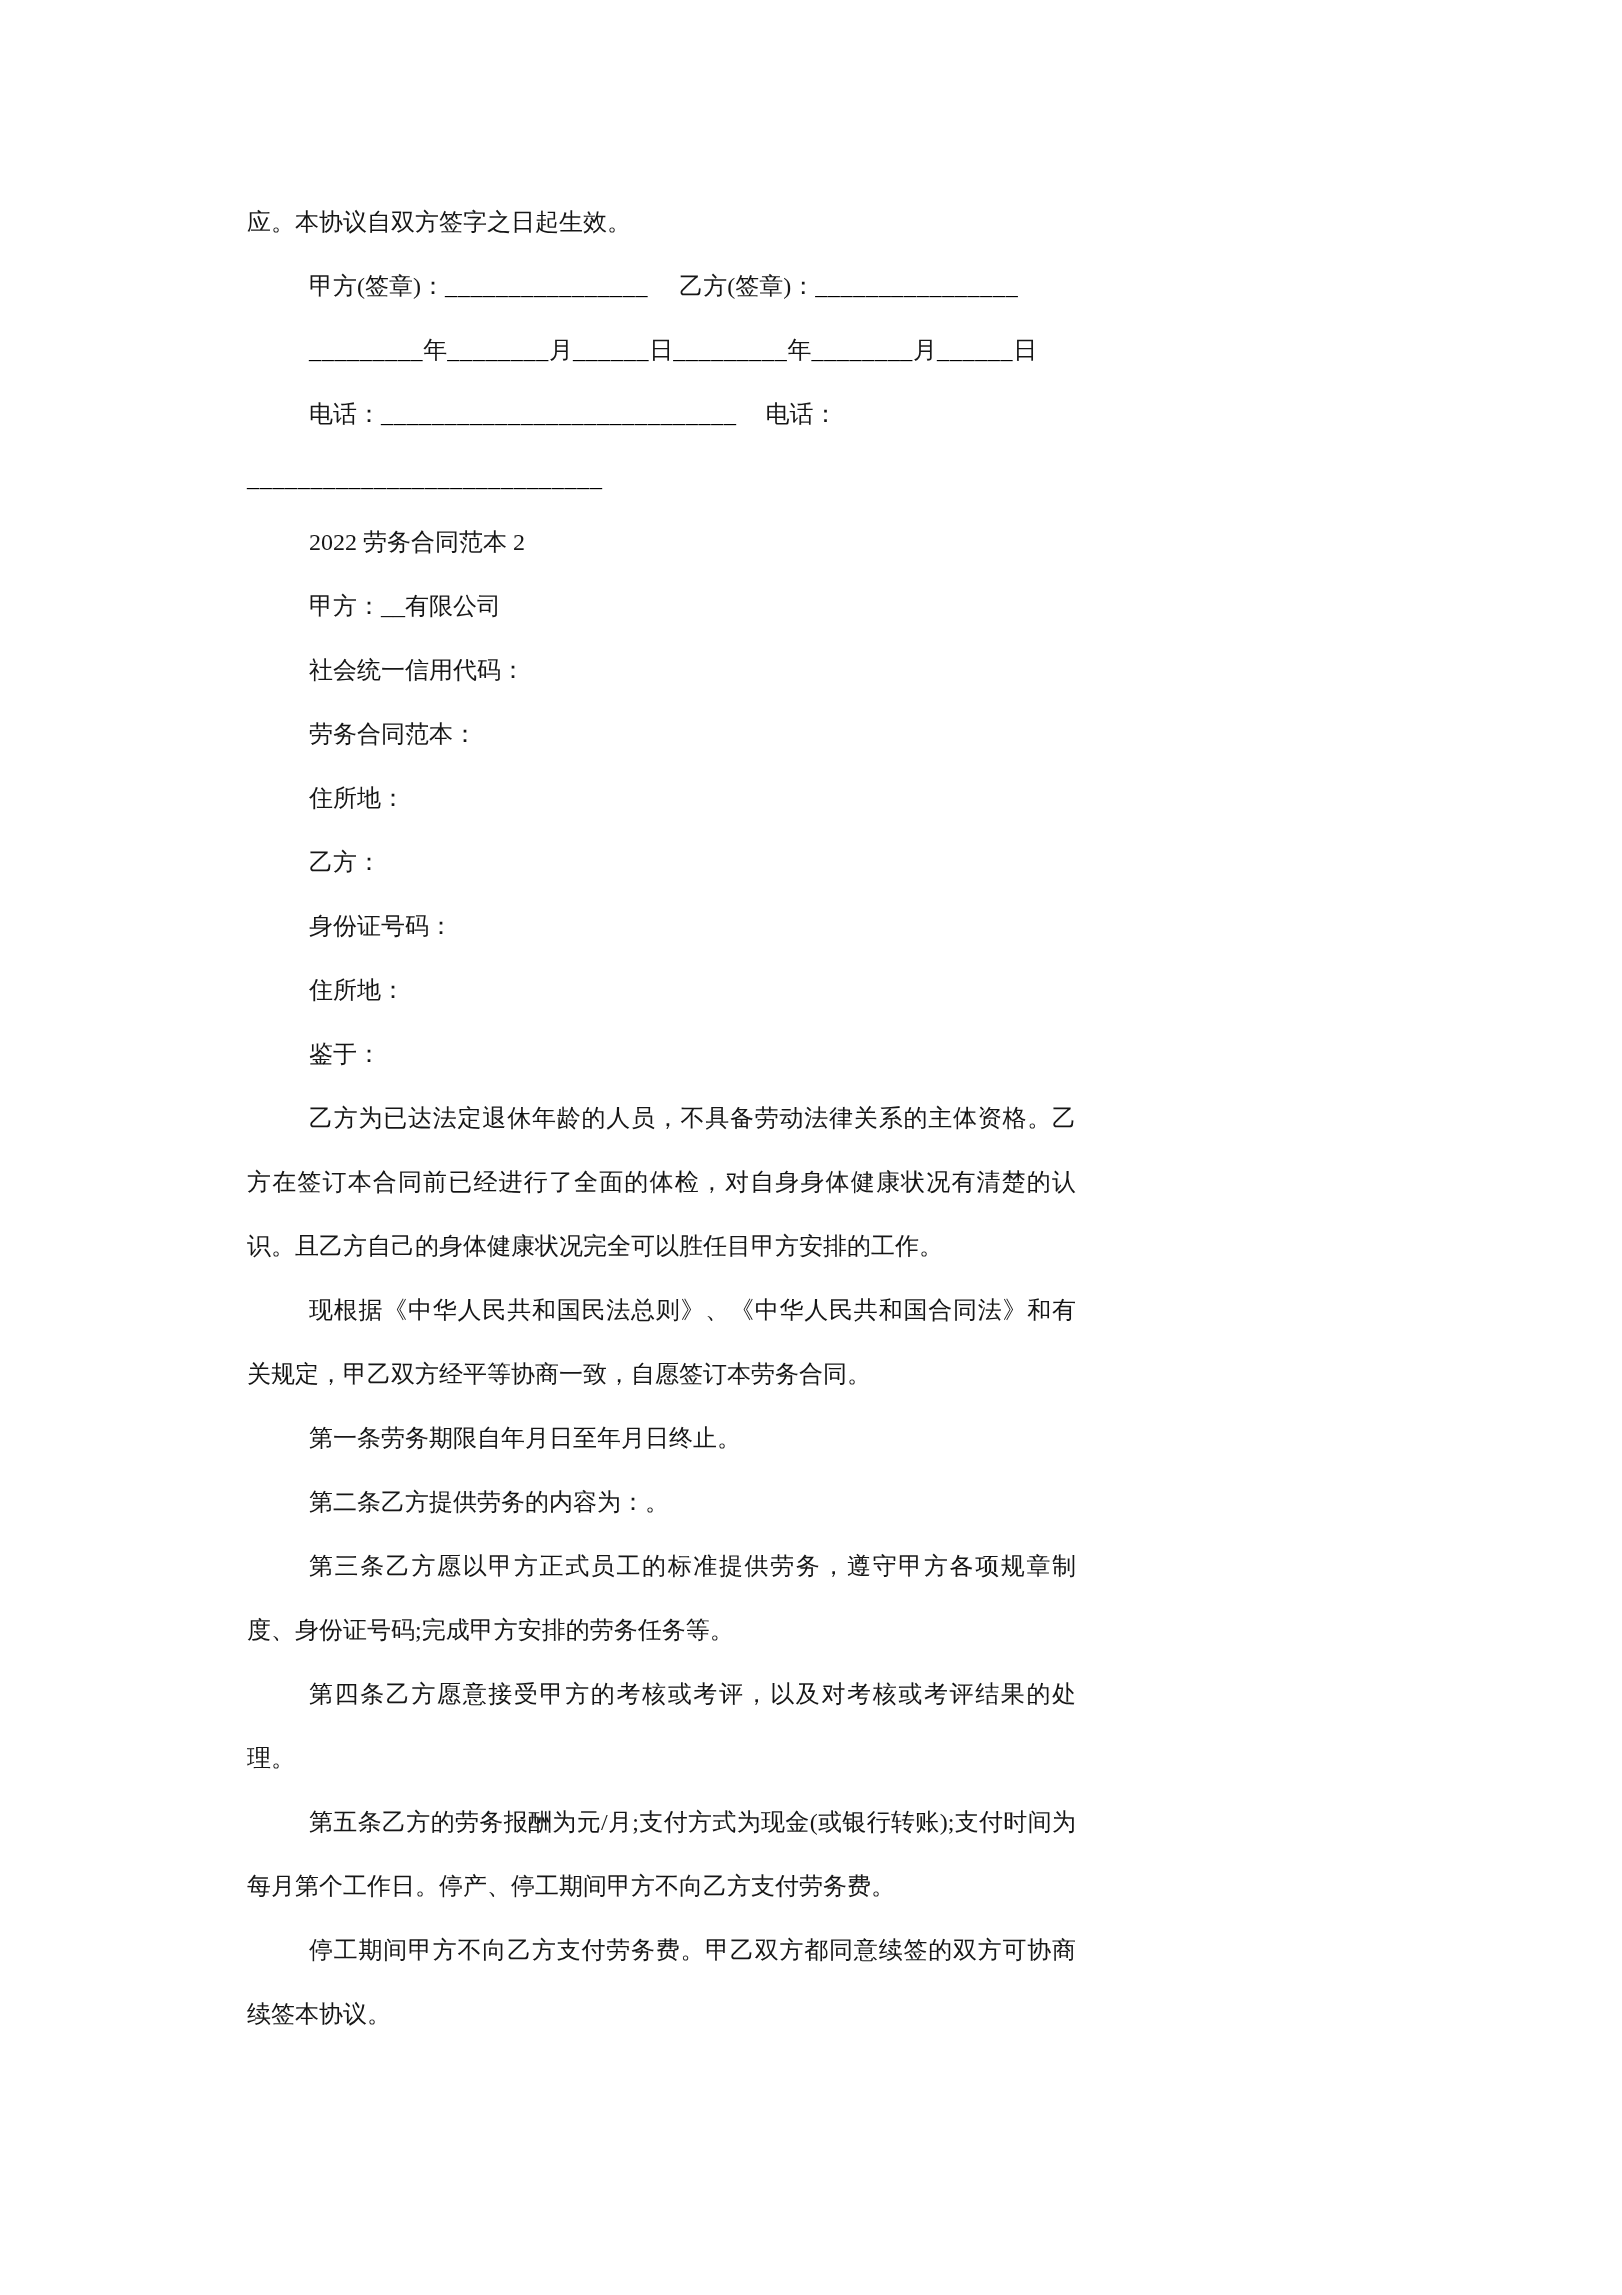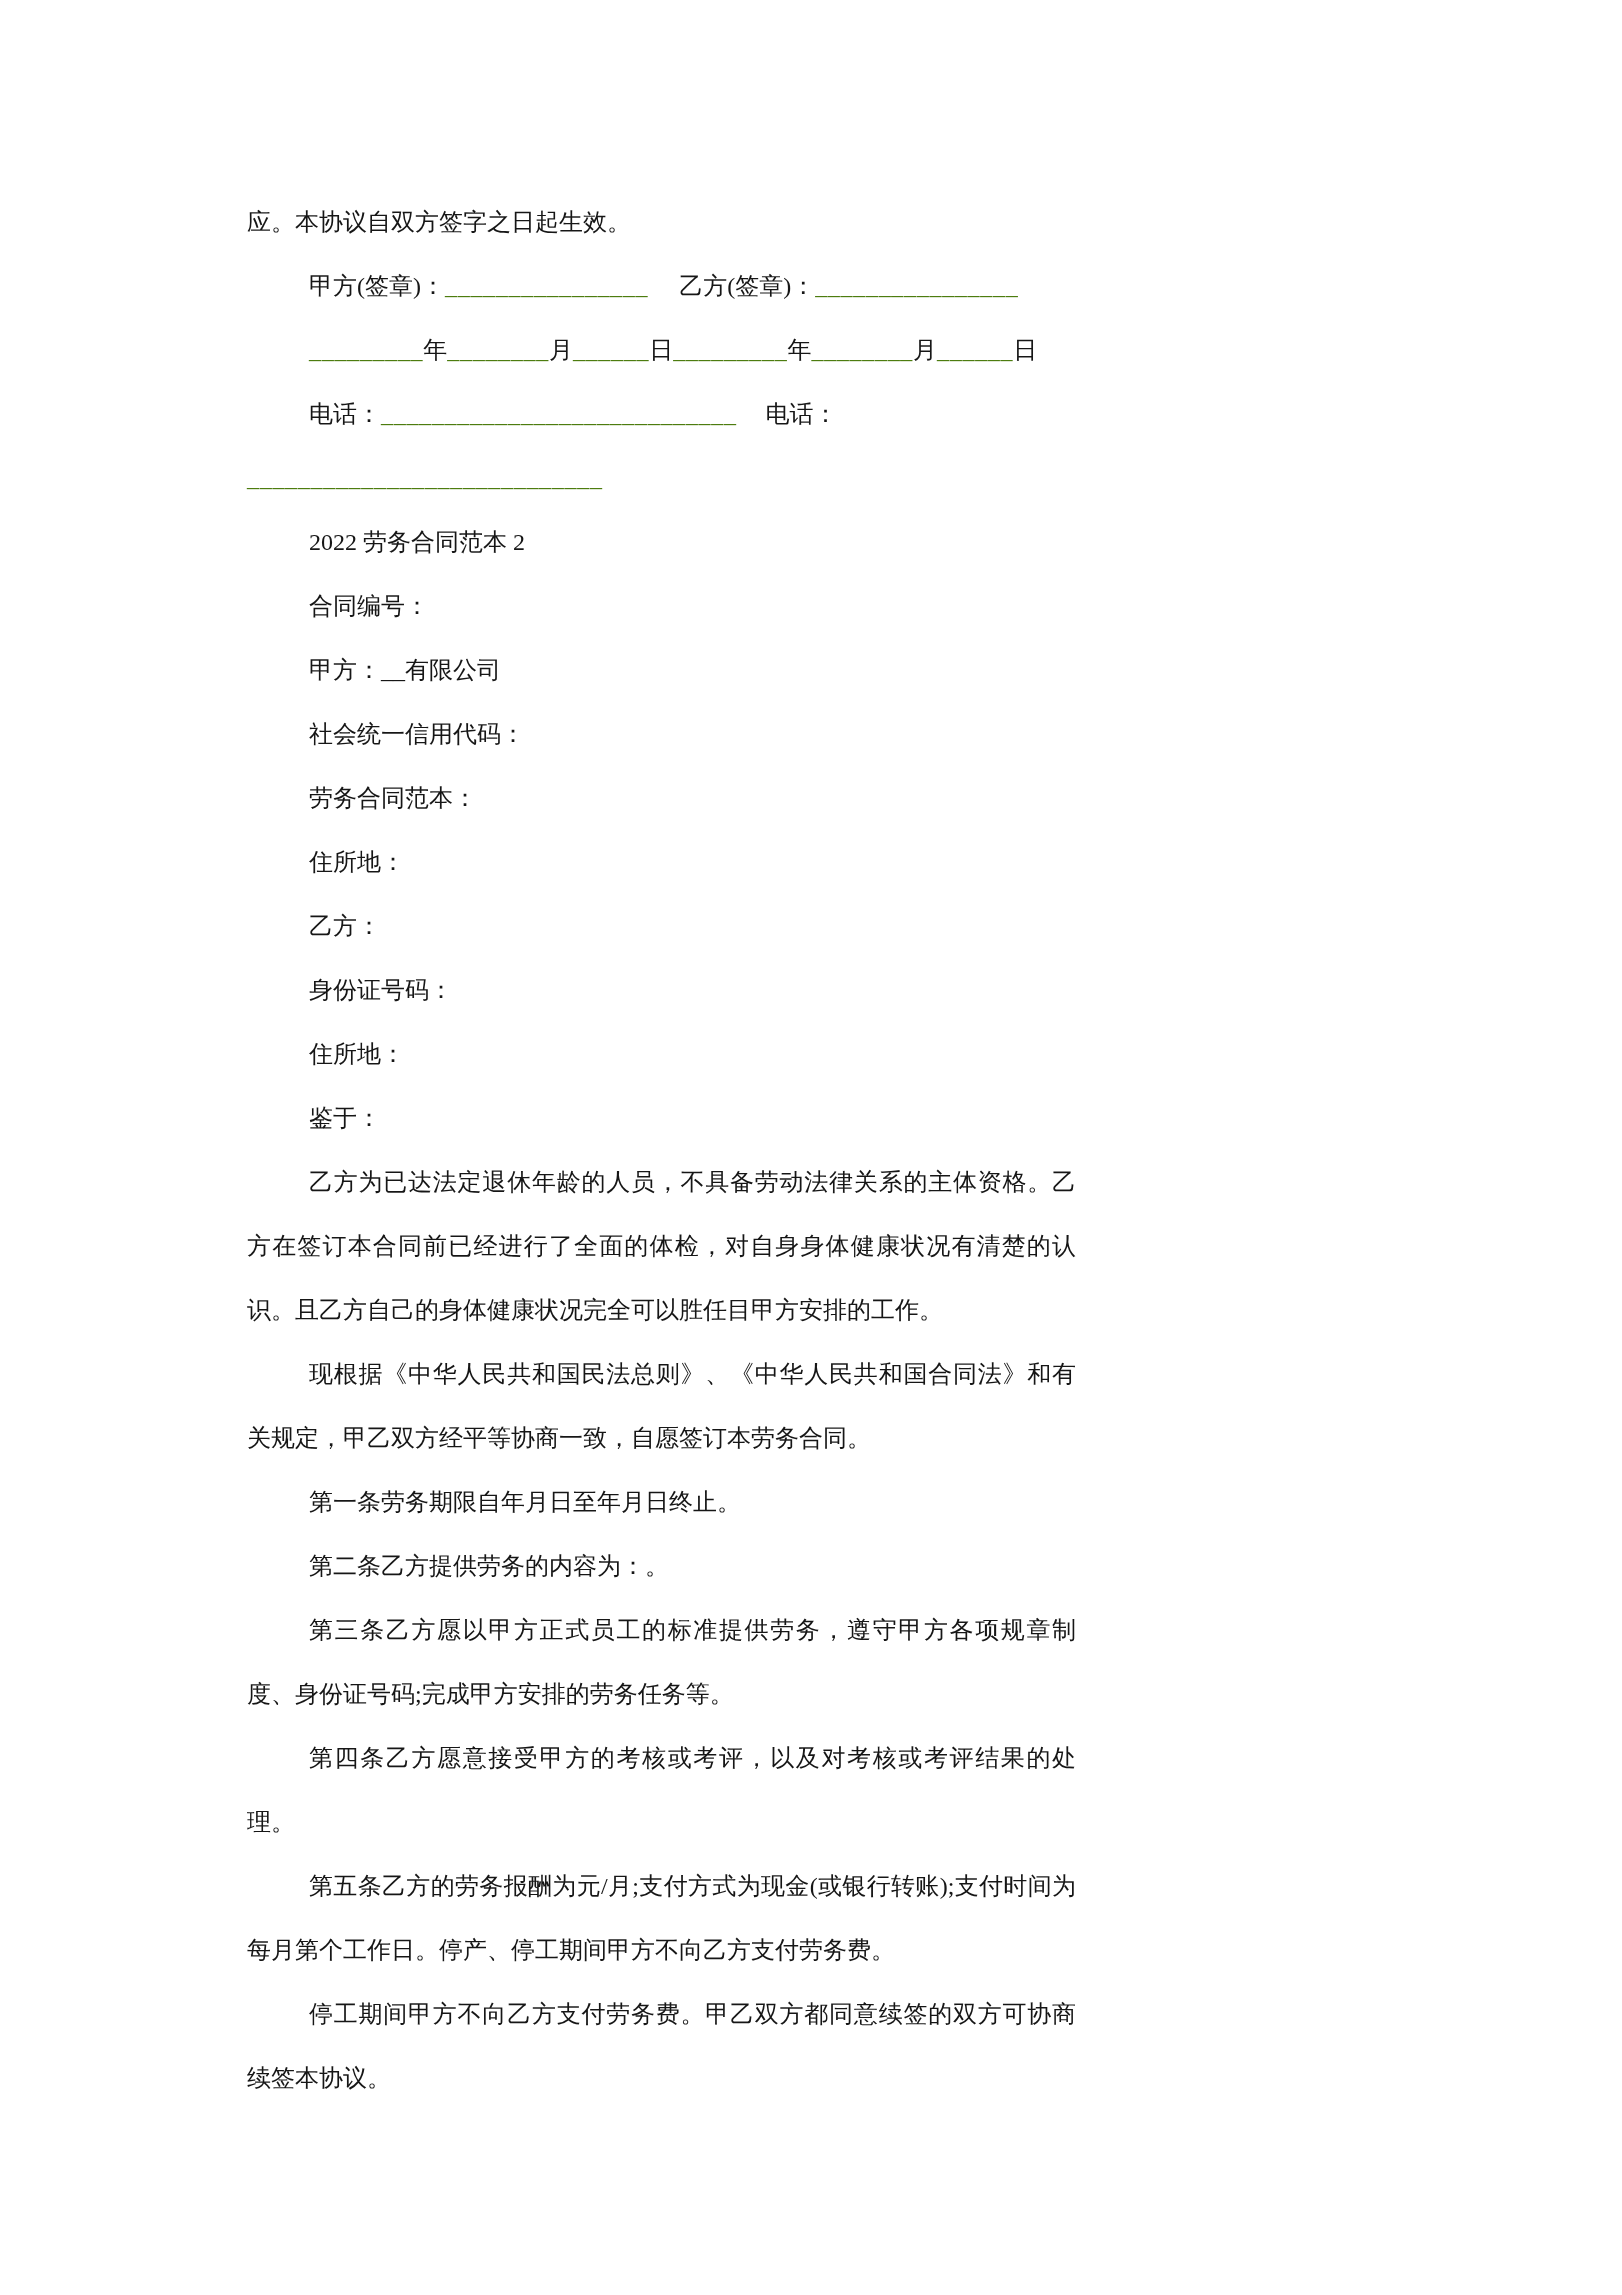--- a/index.html
+++ b/index.html
@@ -10,40 +10,39 @@
     background: #ffffff;
     padding: 190px 242px 131px 247px;
     font-family: "Liberation Serif", "DejaVu Serif", serif;
     font-size: 24px;
     line-height: 64px;
     color: #161616;
   }
   .page p { margin: 0; }
   .indent { text-indent: 62px; }
   .justify { text-align: justify; }
-  .blank { color: #4d7c0f; letter-spacing: 0.7px; white-space: nowrap; }
+  .blank { color: #000000; letter-spacing: 0.7px; white-space: nowrap; }
   .sig-gap { display: inline-block; width: 31px; }
   .phone-gap { display: inline-block; width: 29px; }
 </style>
 </head>
 <body>
 
 <div class="page">
 
   <p class="justify">应。本协议自双方签字之日起生效。</p>
 
   <p class="indent"><span>甲方(签章)：</span><span class="blank">________________</span><span class="sig-gap"></span><span>乙方(签章)：</span><span class="blank">________________</span></p>
 
   <p class="indent"><span class="blank">_________</span><span>年</span><span class="blank">________</span><span>月</span><span class="blank">______</span><span>日</span><span class="blank">_________</span><span>年</span><span class="blank">________</span><span>月</span><span class="blank">______</span><span>日</span></p>
 
   <p class="indent"><span>电话：</span><span class="blank">____________________________</span><span class="phone-gap"></span><span>电话：</span><span class="blank">____________________________</span></p>
 
   <p class="indent">2022 劳务合同范本 2</p>
 
-  <p class="indent">合同编号：</p>
   <p class="indent">甲方：__有限公司</p>
   <p class="indent">社会统一信用代码：</p>
   <p class="indent">劳务合同范本：</p>
   <p class="indent">住所地：</p>
   <p class="indent">乙方：</p>
   <p class="indent">身份证号码：</p>
   <p class="indent">住所地：</p>
   <p class="indent">鉴于：</p>
 
   <p class="indent justify">乙方为已达法定退休年龄的人员，不具备劳动法律关系的主体资格。乙方在签订本合同前已经进行了全面的体检，对自身身体健康状况有清楚的认识。且乙方自己的身体健康状况完全可以胜任目甲方安排的工作。</p>

